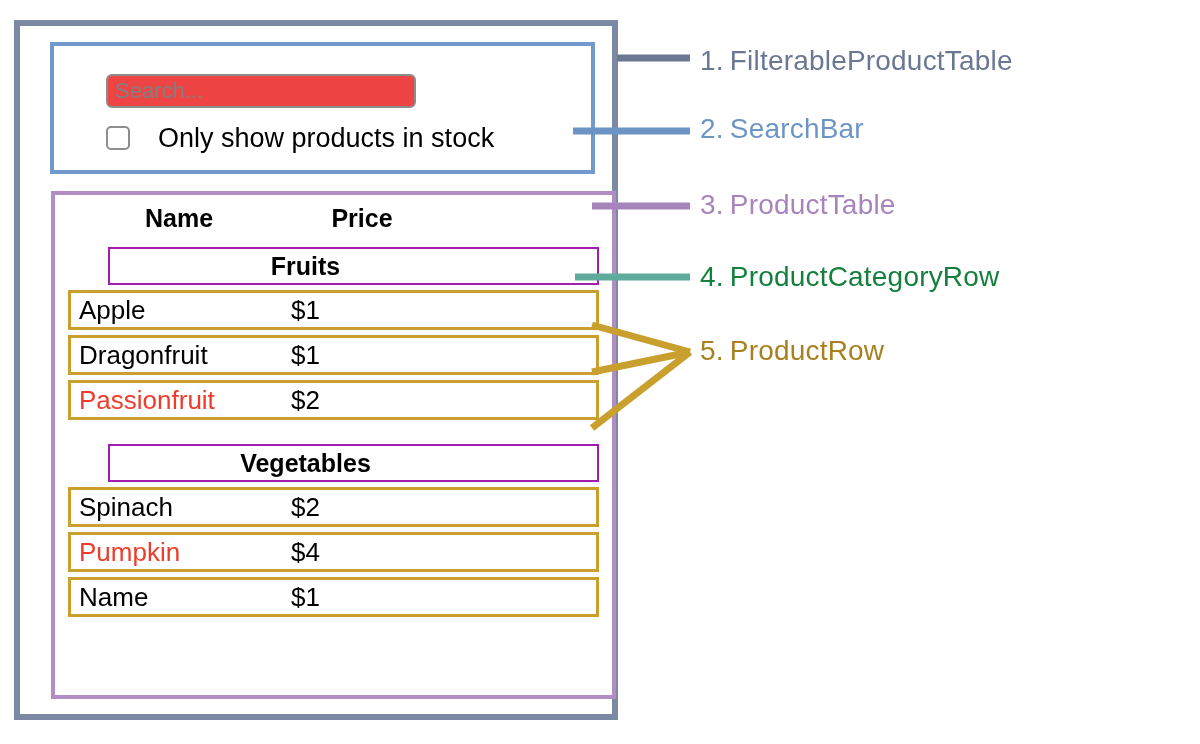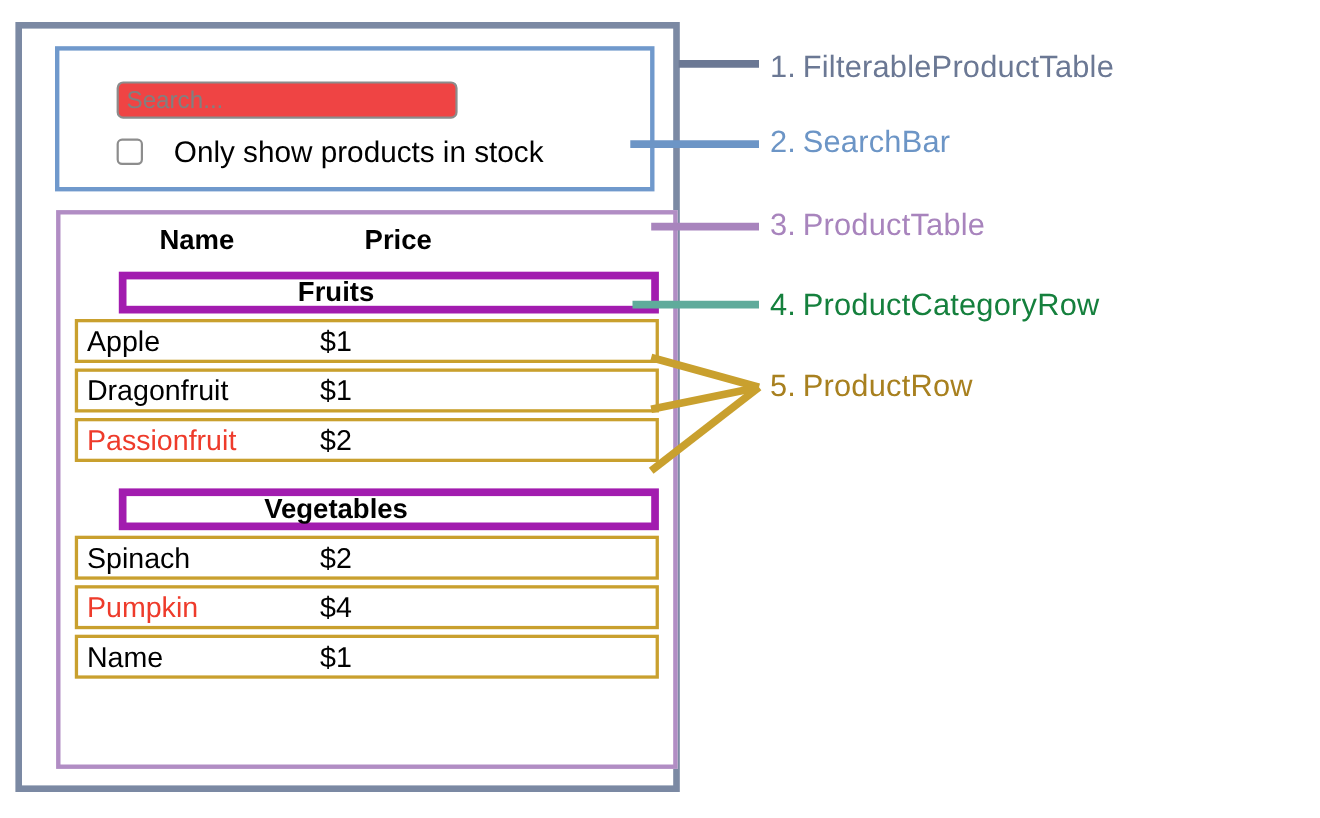--- a/index.html
+++ b/index.html
@@ -126,21 +126,21 @@
     font-size: 25px;
     font-weight: bold;
     color: #000000;
     text-align: center;
   }
   #table-header .col-name  { width: 206px; flex: 0 0 206px; text-align: center; }
   #table-header .col-price { width: 160px; flex: 0 0 160px; text-align: center; }
 
   .category-row {
     box-sizing: border-box;
-    border: 7px solid #a21caf;
+    border: 2px solid #a21caf;
     background: #ffffff;
     height: 38px;
     display: flex;
     align-items: center;
     justify-content: center;
     margin-top: 6px;
     margin-left: 40px;
   }
   .category-row .cat-label {
     font-size: 25px;

